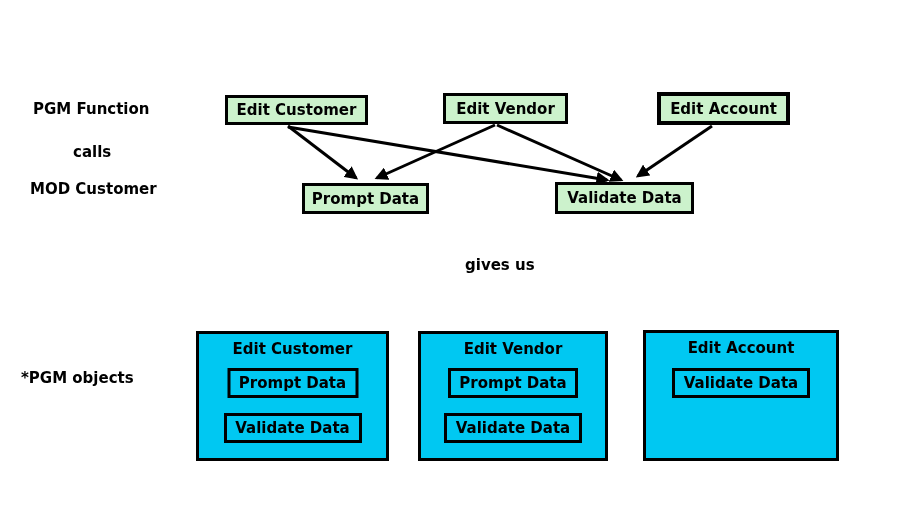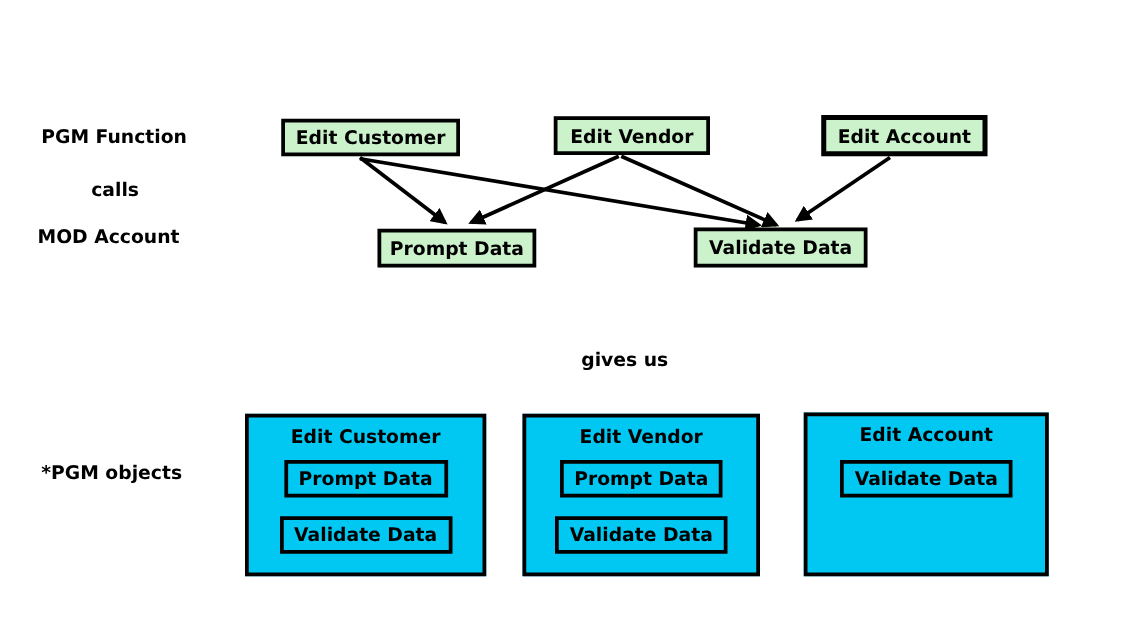--- a/index.html
+++ b/index.html
@@ -75,21 +75,21 @@
     pointer-events: none;
   }
 </style>
 </head>
 <body>
 
 <div class="diagram">
 
   <div class="lbl" style="left:33px; top:100px;">PGM Function</div>
   <div class="lbl" style="left:73px; top:143px;text-align:right;">calls</div>
-  <div class="lbl" style="left:30px; top:180px;">MOD Account</div>
+  <div class="lbl" style="left:30px; top:180px;">MOD Customer</div>
 
   <div class="gbox" style="left:225px; top:95px; width:143px; height:30px;">Edit Customer</div>
   <div class="gbox" style="left:443px; top:93px; width:125px; height:31px;">Edit Vendor</div>
   <div class="gbox thick" style="left:657px; top:92px; width:133px; height:33px;">Edit Account</div>
 
   <div class="gbox" style="left:302px; top:183px; width:127px; height:31px;">Prompt Data</div>
   <div class="gbox" style="left:555px; top:182px; width:139px; height:32px;">Validate Data</div>
 
   <svg class="arrow-layer" viewBox="0 0 910 511" xmlns="http://www.w3.org/2000/svg">
     <defs>
@@ -97,23 +97,23 @@
         <path d="M0,0 L10,5 L0,10 z" fill="#000000"></path>
       </marker>
     </defs>
     <line x1="288" y1="126" x2="356" y2="178" stroke="#000000" stroke-width="3" marker-end="url(#ah)"></line>
     <line x1="288" y1="127" x2="607" y2="180" stroke="#000000" stroke-width="3" marker-end="url(#ah)"></line>
     <line x1="495" y1="125" x2="377" y2="178" stroke="#000000" stroke-width="3" marker-end="url(#ah)"></line>
     <line x1="497" y1="125" x2="621" y2="180" stroke="#000000" stroke-width="3" marker-end="url(#ah)"></line>
     <line x1="712" y1="126" x2="638" y2="176" stroke="#000000" stroke-width="3" marker-end="url(#ah)"></line>
   </svg>
 
-  <div class="lbl" style="left:465px; top:279px;">gives us</div>
+  <div class="lbl" style="left:465px; top:256px;">gives us</div>
 
-  <div class="lbl" style="left:33px; top:369px;">*PGM objects</div>
+  <div class="lbl" style="left:21px; top:369px;">*PGM objects</div>
 
   <div class="cybox" style="left:196px; top:331px; width:193px; height:130px;">
     <div class="cytitle">Edit Customer</div>
     <div class="mbox" style="top:34px; width:131px; height:30px;">Prompt Data</div>
     <div class="mbox" style="top:79px; width:138px; height:30px;">Validate Data</div>
   </div>
 
   <div class="cybox" style="left:418px; top:331px; width:190px; height:130px;">
     <div class="cytitle">Edit Vendor</div>
     <div class="mbox" style="top:34px; width:130px; height:30px;">Prompt Data</div>

